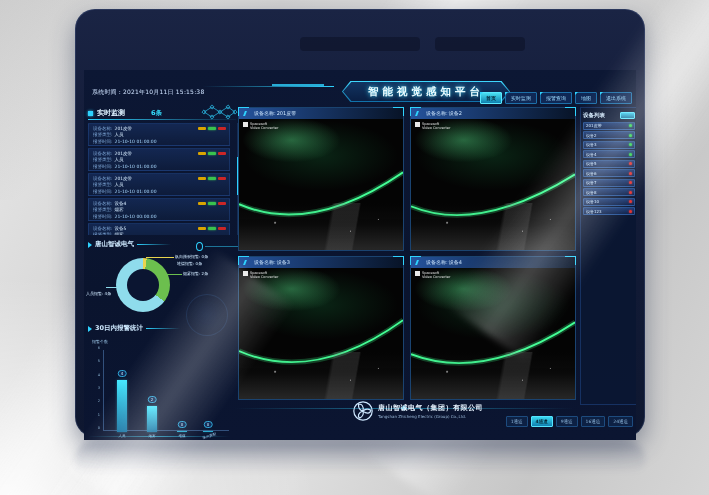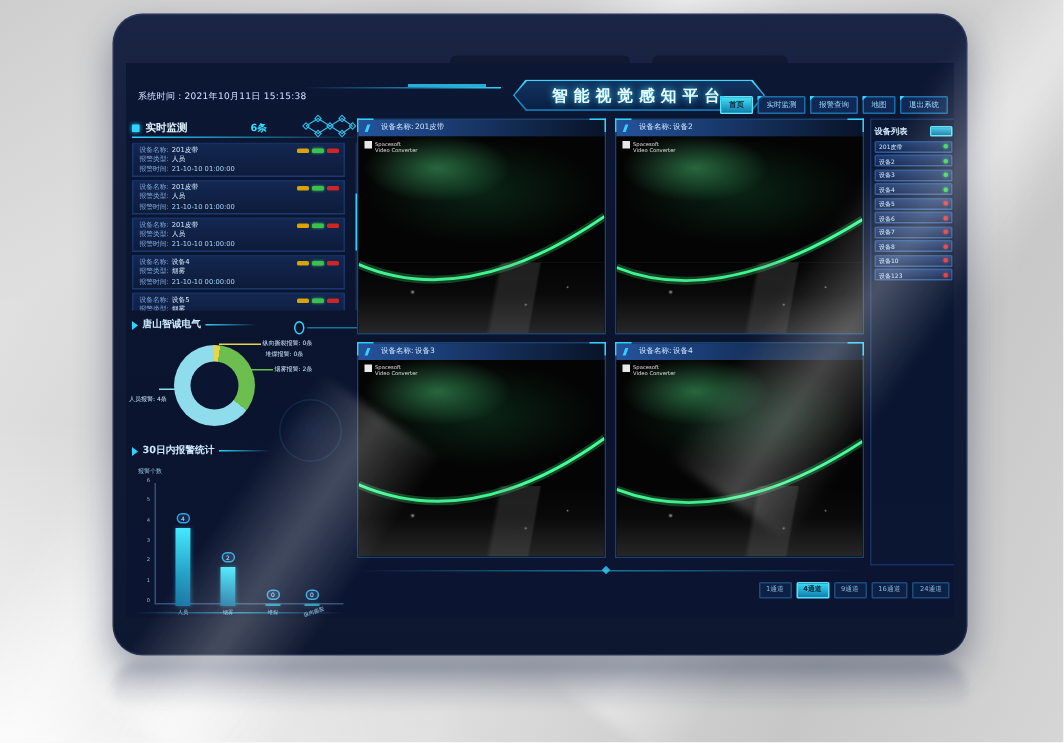--- a/index.html
+++ b/index.html
@@ -17,21 +17,21 @@
     background:linear-gradient(90deg,transparent,rgba(255,255,255,.26),transparent);
     transform:rotate(35deg);filter:blur(3px);}
   
   .device{position:absolute;left:75px;top:9px;width:570px;height:428px;border-radius:20px;
     background:linear-gradient(180deg,#1a2444 0%,#141d3a 30%,#0e1730 100%);
     box-shadow:0 10px 24px rgba(40,50,80,.45), inset 0 0 0 1px rgba(120,150,210,.18);z-index:10;}
   .bezel-deco{position:absolute;background:rgba(8,14,32,.45);border-radius:4px;}
   .reflection{position:absolute;left:75px;top:441px;width:570px;height:36px;border-radius:18px;
     background:linear-gradient(180deg,rgba(90,100,128,.42),rgba(160,165,180,0) 90%);
     filter:blur(3px);opacity:.75;z-index:5;}
-  .screen{position:absolute;left:9px;top:33px;width:552px;height:370px;
+  .screen{position:absolute;left:9px;top:61px;width:552px;height:370px;
     background:linear-gradient(180deg,#0c1734 0%,#0a142e 60%,#0b1531 100%);overflow:hidden;}
   .screen *{box-sizing:border-box;}
   
   .sys-time{position:absolute;left:8px;top:18px;font-size:6px;color:#cfe3ff;letter-spacing:.2px;white-space:nowrap;}
   .hdr-line{position:absolute;left:118px;top:16px;width:132px;height:1px;
     background:linear-gradient(90deg,transparent,#2fd3ff);}
   .hdr-line2{position:absolute;left:188px;top:14px;width:52px;height:2px;background:#2fd3ff;opacity:.8;}
   .title-banner{position:absolute;left:258px;top:11px;width:168px;height:21px;
     clip-path:polygon(5% 0,95% 0,100% 50%,95% 100%,5% 100%,0 50%);
     background:linear-gradient(180deg,#3fd9ff,#0f6fa8);}
@@ -41,21 +41,21 @@
   .tabs{position:absolute;right:4px;top:22px;display:flex;gap:3px;z-index:3;}
   .tab{height:12px;line-height:11px;padding:0 5px;font-size:5px;color:#9fdcff;
     background:rgba(16,44,92,.85);border:1px solid #1d6fa8;border-radius:1px;position:relative;white-space:nowrap;cursor:pointer;}
   .tab::before{content:'';position:absolute;left:-1px;top:-1px;border-top:3px solid #2fd3ff;border-right:3px solid transparent;}
   .tab.active{background:linear-gradient(180deg,#49e0f2,#0e7fae);color:#04293c;font-weight:bold;border-color:#5ae8ff;}
   
   .left-col{position:absolute;left:4px;top:36px;width:148px;height:332px;}
   .lc-head{position:relative;height:14px;display:flex;align-items:center;gap:4px;}
   .lc-icon{width:5px;height:5px;background:#2fd3ff;box-shadow:0 0 3px #2fd3ff;}
   .lc-title{font-size:7px;font-weight:bold;color:#dff2ff;}
-  .lc-count{margin-left:38px;font-size:6.5px;color:#35e0ff;font-weight:bold;}
+  .lc-count{margin-left:22px;font-size:6.5px;color:#35e0ff;font-weight:bold;}
   .lc-underline{position:absolute;left:0;top:13px;width:100%;height:1px;
     background:linear-gradient(90deg,#2fd3ff,rgba(47,211,255,.05));}
   .molecule{position:absolute;right:-4px;top:-3px;}
   .alarm-list{position:absolute;left:0;top:17px;width:142px;height:112px;overflow:hidden;}
   .alarm-item{height:23px;margin-bottom:2px;position:relative;padding:2px 4px;cursor:pointer;
     background:linear-gradient(180deg,rgba(30,60,120,.45),rgba(16,34,70,.45));
     border:1px solid rgba(40,90,170,.35);}
   .al-line{display:flex;gap:2px;line-height:6.4px;font-size:4.5px;}
   .al-label{color:#7fa8d8;}
   .al-value{color:#d6ecff;}
@@ -489,20 +489,34 @@
           </div>
         <div class="dev-item">
             <span class="dev-name">设备123</span>
             <span class="dot offline"></span>
           </div>
 
       </div>
 
       <div class="bottom-line"></div>
       <div class="bl-diamond"></div>
+      <div class="company">
+        <svg width="22" height="22" viewBox="0 0 22 22">
+          <circle cx="11" cy="11" r="9.2" fill="none" stroke="#cfe8ff" stroke-width="1.2"></circle>
+          <g fill="none" stroke="#cfe8ff" stroke-width="1.2">
+            <path d="M11,11 c1,-5 -1.5,-7.5 -4.5,-6.5 c-0.2,3.5 1.5,5.8 4.5,6.5"></path>
+            <path d="M11,11 c1,-5 -1.5,-7.5 -4.5,-6.5 c-0.2,3.5 1.5,5.8 4.5,6.5" transform="rotate(120 11 11)"></path>
+            <path d="M11,11 c1,-5 -1.5,-7.5 -4.5,-6.5 c-0.2,3.5 1.5,5.8 4.5,6.5" transform="rotate(240 11 11)"></path>
+          </g>
+        </svg>
+        <div>
+          <div class="co-cn">唐山智诚电气（集团）有限公司</div>
+          <div class="co-en">Tangshan Zhicheng Electric (Group) Co.,Ltd.</div>
+        </div>
+      </div>
       <div class="channels">
         <div class="ch">1通道</div>
         <div class="ch active">4通道</div>
         <div class="ch">9通道</div>
         <div class="ch">16通道</div>
         <div class="ch">24通道</div>
       </div>
 
     </div>
   </div>

